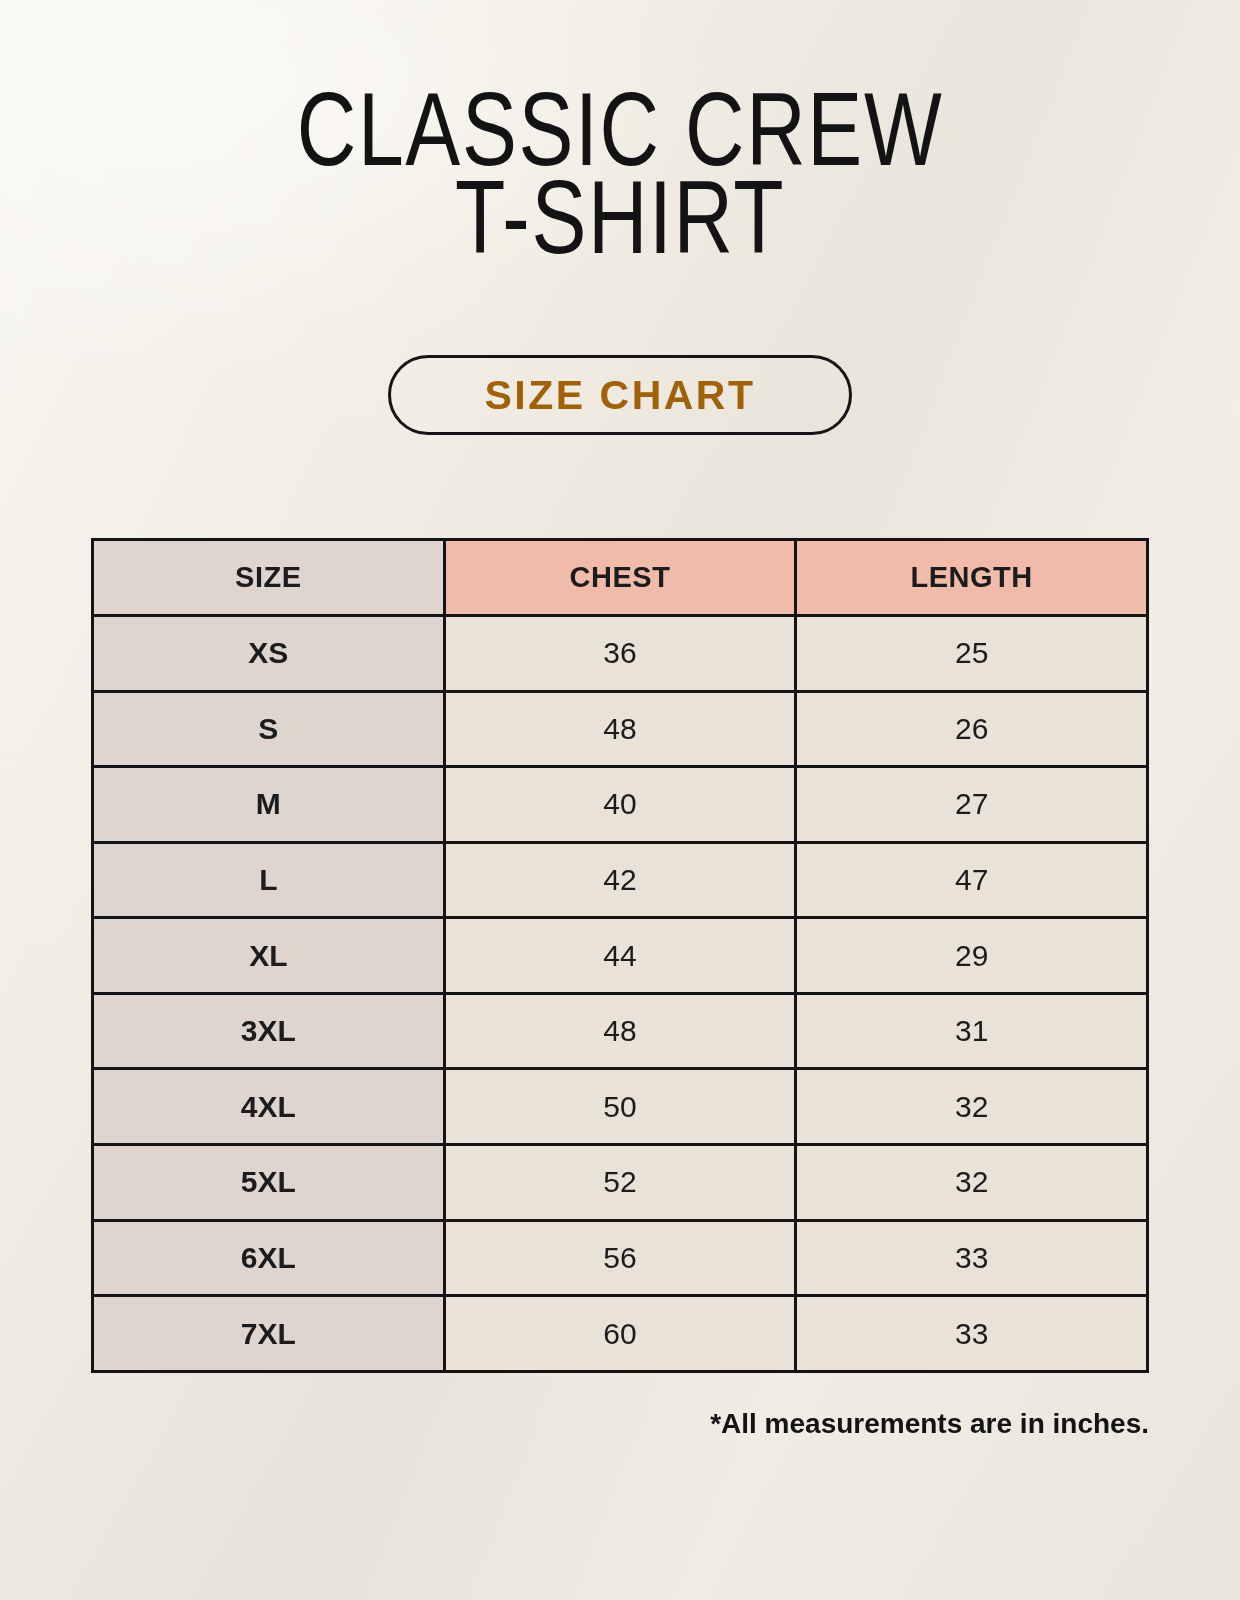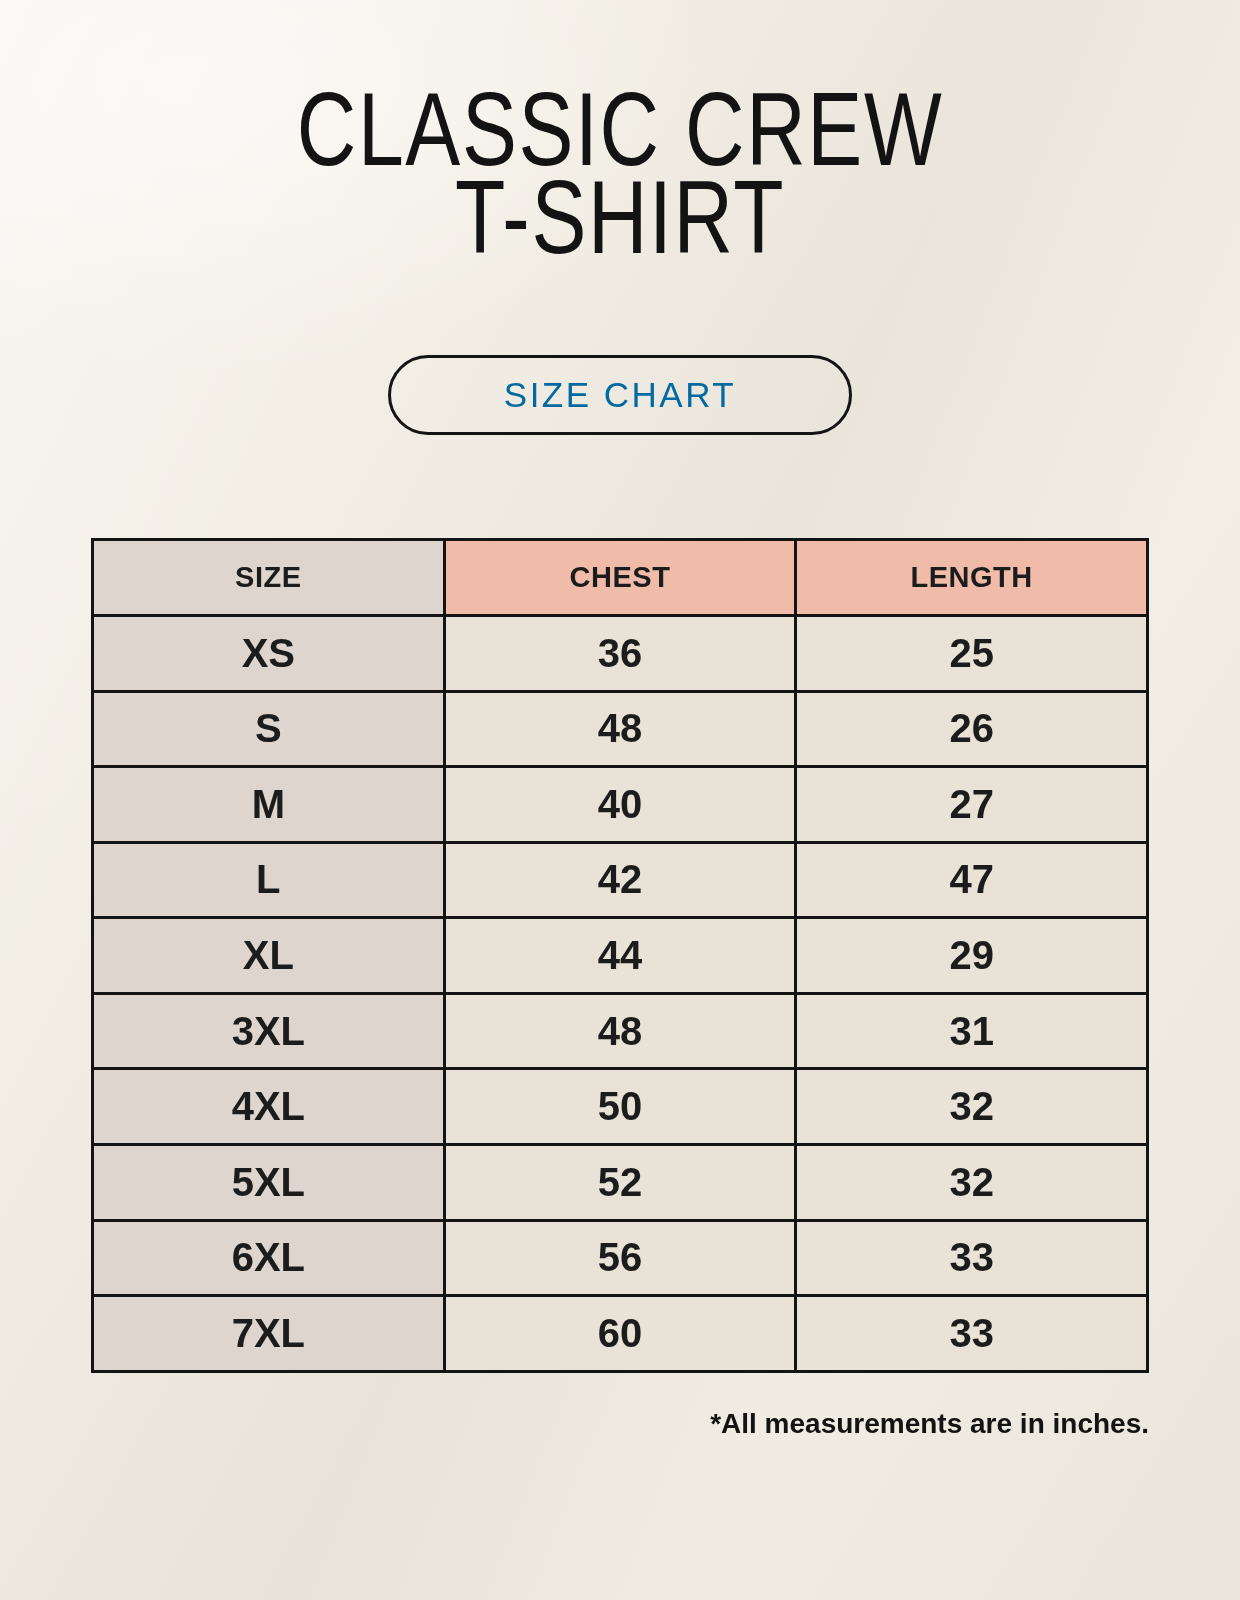--- a/index.html
+++ b/index.html
@@ -34,46 +34,45 @@
   .badge{
     margin-top:70px;
     width:464px;
     height:80px;
     border:3px solid var(--border);
     border-radius:44px;
     display:flex;align-items:center;justify-content:center;
     background:transparent;
   }
   .badge span{
-    font-size:35px;
-    font-weight:normal;
+    font-size:41px;
+    font-weight:bold;
     letter-spacing:2.5px;
-    color:#0369a1;
+    color:#a16207;
   }
   table.size-table{
     margin-top:80px;
     width:1058px;
     border-collapse:collapse;
     table-layout:fixed;
   }
   .size-table th,.size-table td{
     border:3px solid var(--border);
     height:75.6px;
     text-align:center;
     vertical-align:middle;
-    font-weight:bold;
   }
   .size-table thead th{
     background:var(--accent);
     font-size:29px;
     font-weight:bold;
     letter-spacing:0.5px;
   }
   .size-table thead th.col-size{background:var(--gray_col);}
-  .size-table td{background:var(--cell);font-size:40px;}
+  .size-table td{background:var(--cell);font-size:30px;}
   .size-table td.size-cell{background:var(--gray_col);font-weight:bold;}
   .footnote{
     width:1058px;
     margin-top:12px;
     text-align:right;
     font-size:28px;
     font-weight:bold;
     color:#131313;
   }
 </style>

